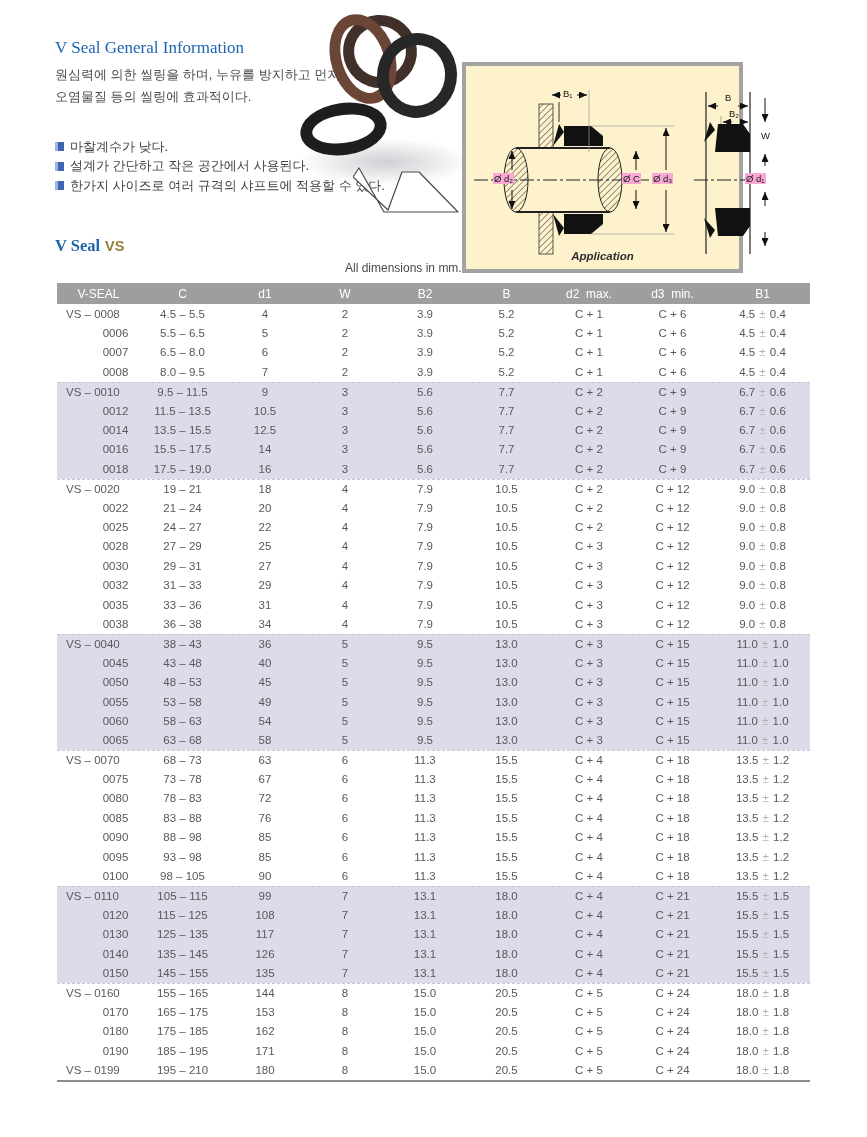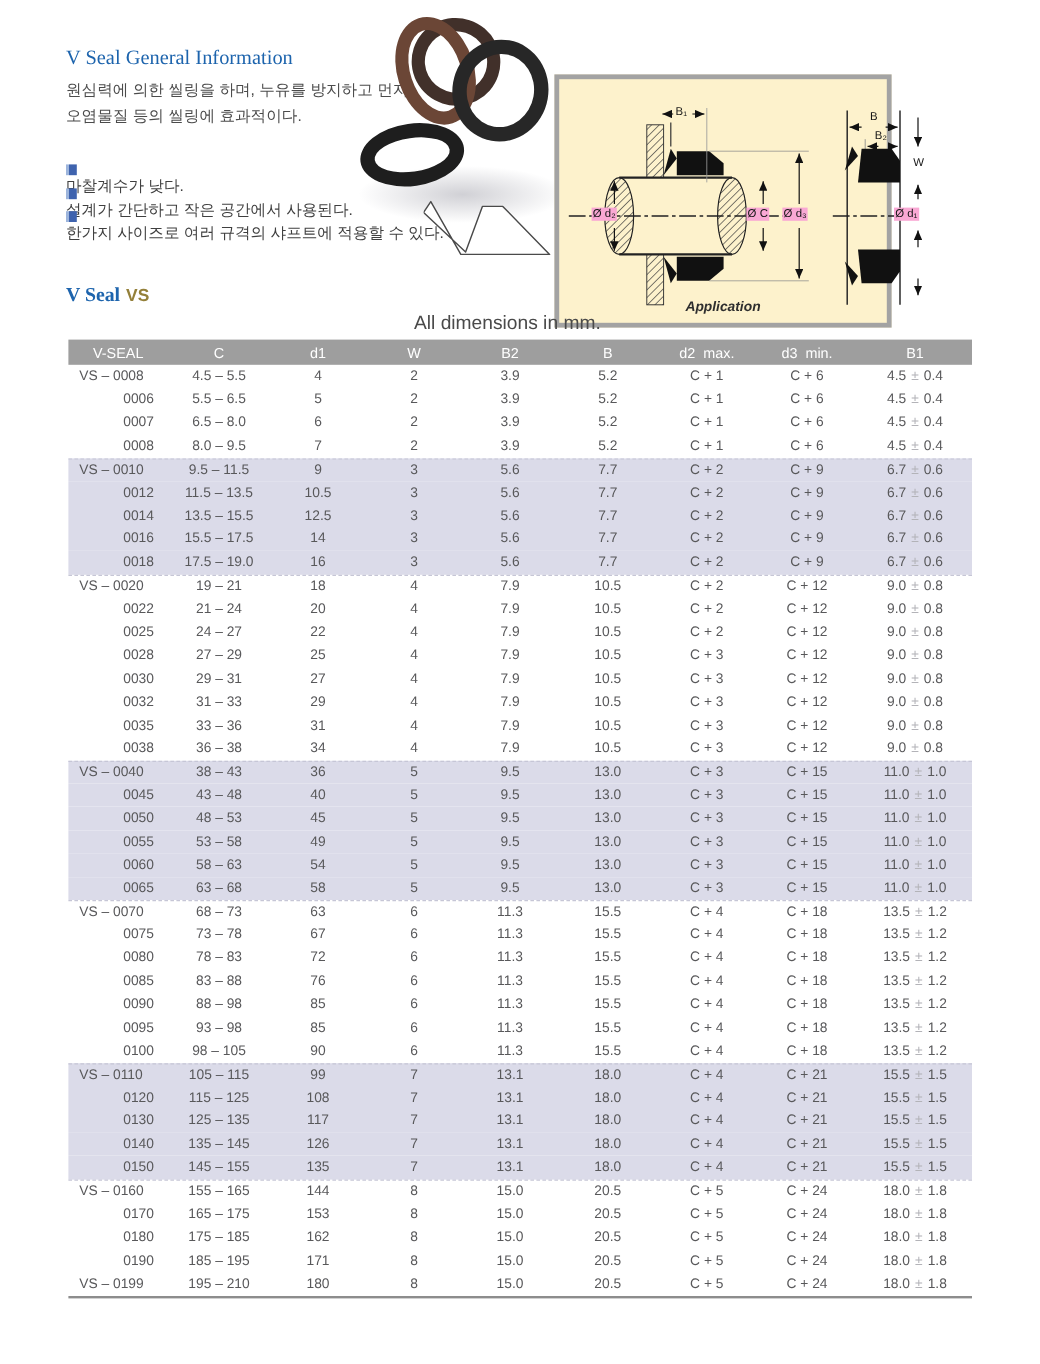--- a/index.html
+++ b/index.html
@@ -4,21 +4,21 @@
 <style>
   html,body{margin:0;padding:0;background:#ffffff;}
   .page{position:relative;width:867px;height:1137px;background:#fff;
         font-family:"Liberation Sans",sans-serif;overflow:hidden;}
 
   
   .page-title{position:absolute;left:55px;top:38px;
       font-family:"Liberation Serif",serif;font-size:17px;color:#1d64ad;}
   .desc{position:absolute;left:55px;top:64px;font-size:13px;color:#4b4b4b;line-height:21.5px;}
   .features{position:absolute;left:55px;top:137px;font-size:13px;color:#3f3f3f;}
-  .feature{display:flex;align-items:flex-start;height:19.6px;flex-direction:column;}
+  .feature{display:flex;align-items:center;height:19.6px;}
   .bullet{width:9px;height:9px;margin-right:6px;flex:0 0 auto;
       background:linear-gradient(to right,#9db5dc 0 2.5px,#3f63ae 2.5px);}
 
   
   .photo-shadow{position:absolute;left:298px;top:138px;width:175px;height:48px;
       background:radial-gradient(ellipse at center,rgba(110,110,125,.32),rgba(255,255,255,0) 70%);}
   .ring{position:absolute;border-radius:50%;}
   .ring-a{left:343px;top:15px;width:52px;height:51px;border:11px solid #41302a;transform:rotate(18deg);}
   .ring-b{left:331px;top:13px;width:42px;height:70px;border:11px solid #6b4636;transform:rotate(-18deg);}
   .ring-c{left:377px;top:33px;width:56px;height:61px;border:12px solid #272727;transform:rotate(10deg);}
@@ -31,21 +31,21 @@
   .app-svg{position:absolute;left:0;top:0;}
   .dlabel{position:absolute;font-size:9.5px;color:#151515;line-height:11px;
       background:#f9a8d4;padding:0 1px;white-space:nowrap;}
   .app-caption{position:absolute;left:0;right:0;bottom:7px;text-align:center;
       font-style:italic;font-weight:bold;font-size:11.5px;color:#2e2e2e;}
 
   
   .section-title{position:absolute;left:55px;top:236px;}
   .st-main{font-family:"Liberation Serif",serif;font-weight:bold;font-size:16.5px;color:#1d64ad;}
   .st-sub{font-size:14.5px;color:#94803a;font-weight:bold;margin-left:5px;}
-  .dims-note{position:absolute;left:345px;top:261px;font-size:16px;color:#4a4a4a;}
+  .dims-note{position:absolute;left:345px;top:261px;font-size:12px;color:#4a4a4a;}
 
   
   .vs-table{position:absolute;left:57px;top:283px;width:753px;border-bottom:2px solid #8d8d8d;}
   .thead{display:flex;height:21px;background:#9e9e9e;align-items:center;}
   .th{color:#fff;font-size:12px;text-align:center;white-space:pre;}
   .tr{display:flex;height:19.4px;align-items:center;box-sizing:border-box;}
   .shaded{background:#dbdbe9;}
   .group-start{border-top:1px dashed #c6c6d6;}
   .td{font-size:11.5px;color:#58585a;text-align:center;white-space:nowrap;}
   .c0{width:83px}.c1{width:85px}.c2{width:80px}.c3{width:80px}

